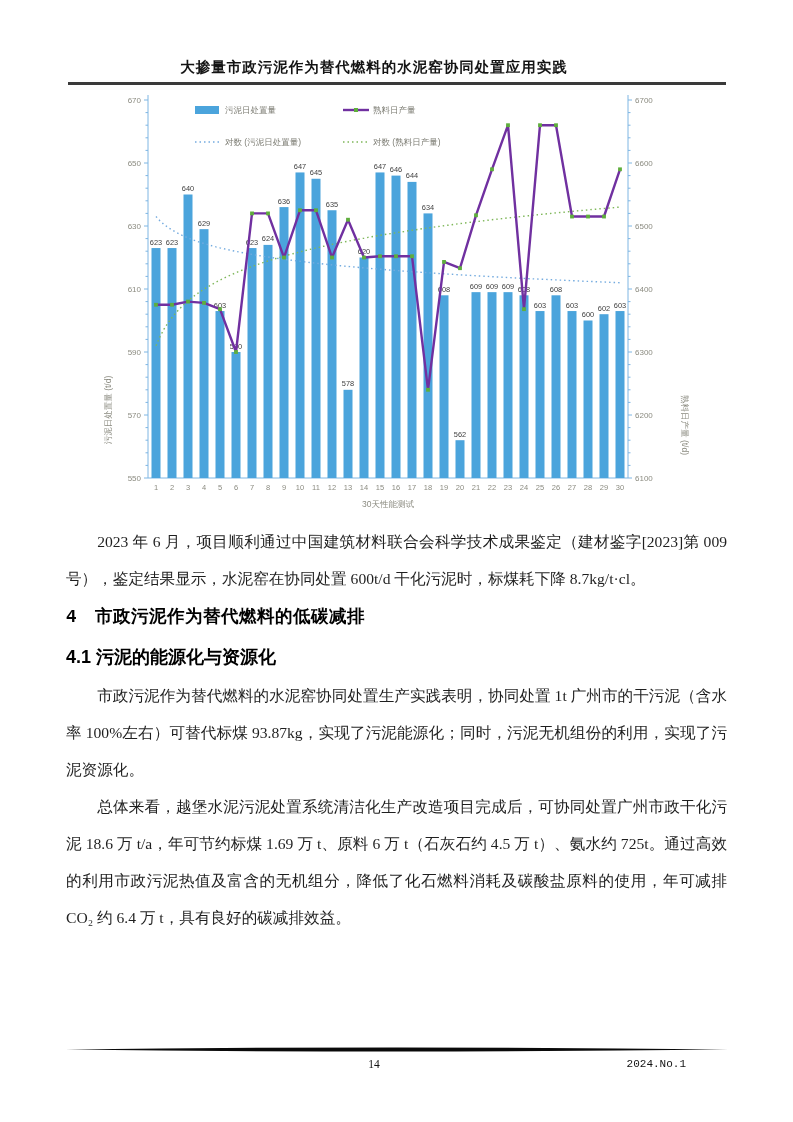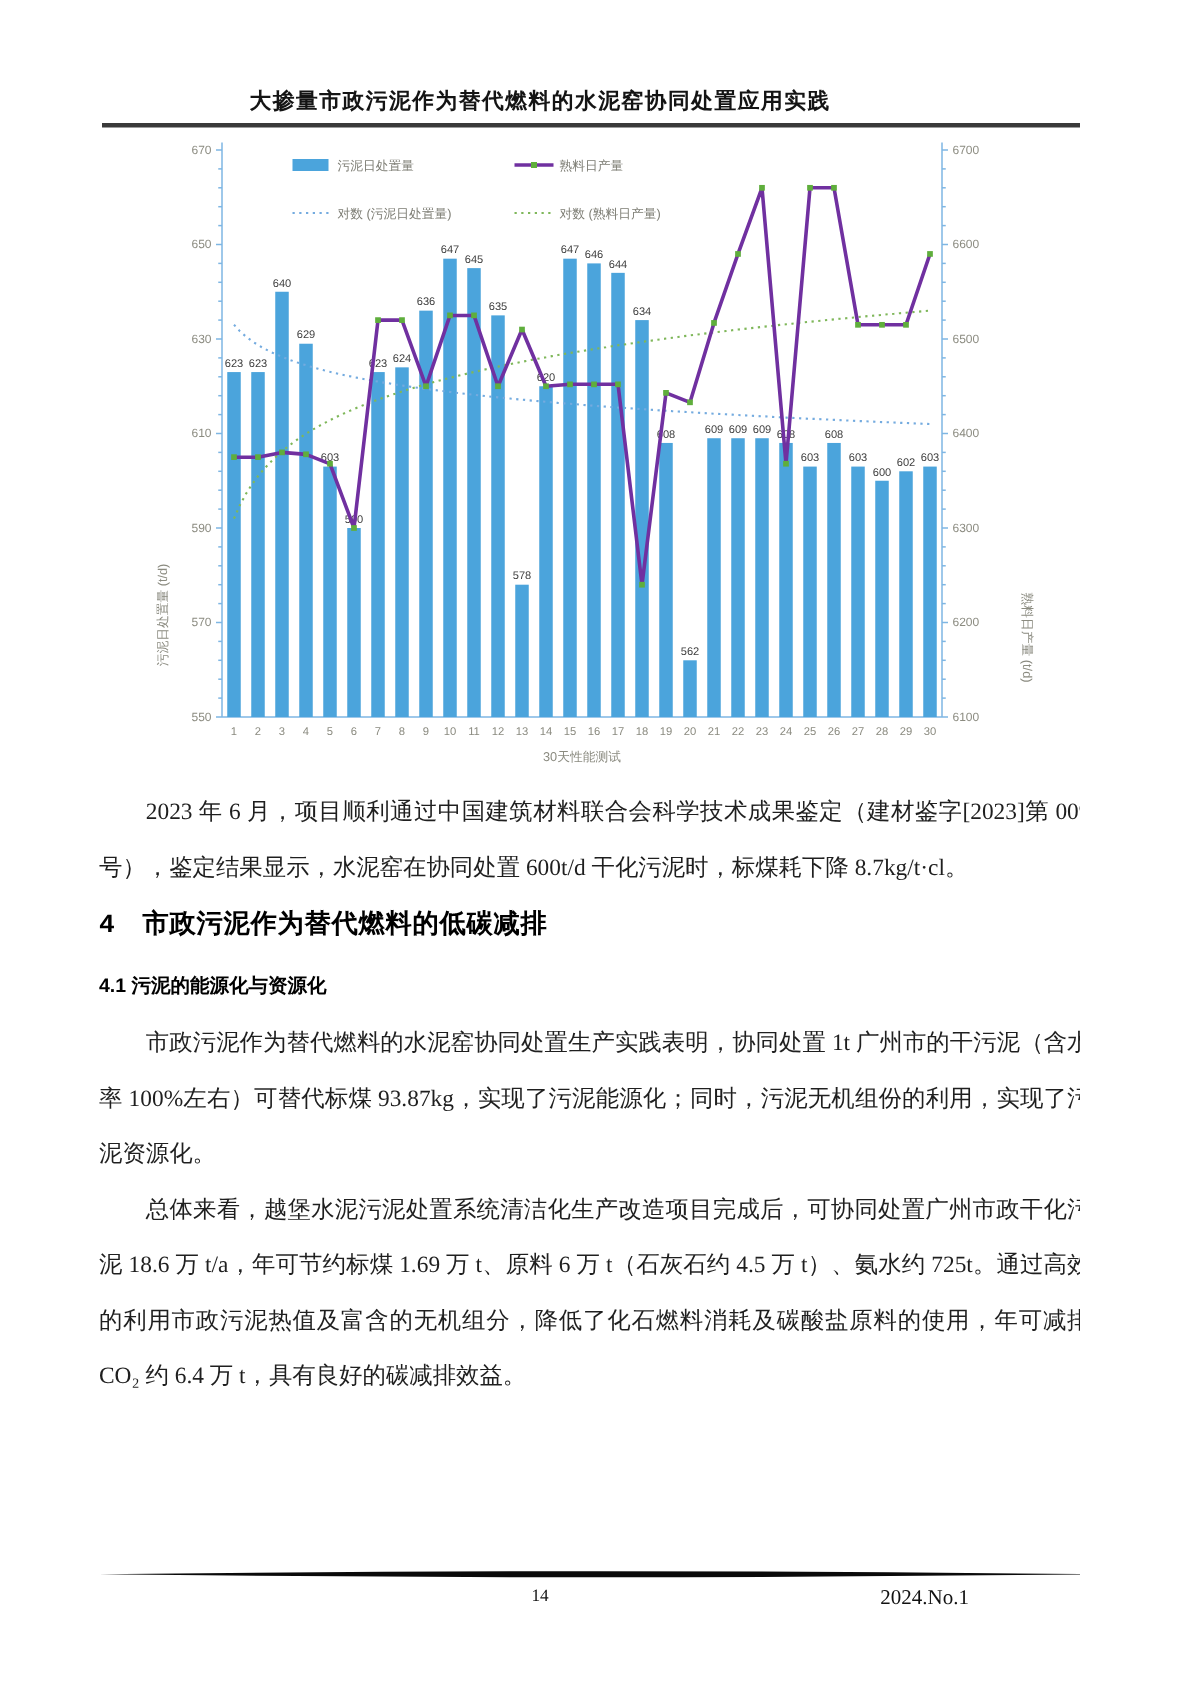--- a/index.html
+++ b/index.html
@@ -1,35 +1,35 @@
 <!DOCTYPE html>
 <html><head>
 <meta charset="utf-8">
 <style>
   html,body{margin:0;padding:0;background:#ffffff;}
   .page{position:relative;width:720px;height:1122px;background:#ffffff;overflow:hidden;
-        font-family:"Liberation Serif","DejaVu Serif",serif;color:#1f1f1f;}
+        font-family:"Liberation Serif","DejaVu Serif",serif;color:#1f1f1f;padding-left:28px;}
   .header-title{position:absolute;top:58px;left:0;width:100%;text-align:center;
         font-size:14.5px;font-weight:600;letter-spacing:1px;color:#141414;}
   .header-rule{position:absolute;top:82px;left:68px;width:658px;height:2.5px;background:#3a3a3a;}
   .chart-wrap{position:absolute;left:96px;top:92px;width:648px;height:424px;}
   svg.chart{width:648px;height:424px;font-family:"Liberation Sans","DejaVu Sans",sans-serif;}
   .caption{position:absolute;top:524px;left:0;width:100%;text-align:center;
         font-size:13.5px;font-weight:bold;color:#111;
         font-family:"Liberation Sans","DejaVu Sans",sans-serif;}
   .body-text{position:absolute;left:66px;top:523px;width:661px;}
   .body-text p{margin:0;font-size:15.6px;line-height:37px;text-align:justify;text-indent:2em;}
   .body-text h2{margin:0;font-size:17.5px;line-height:40px;font-weight:bold;color:#000;
         font-family:Liberation Mono, monospace;letter-spacing:0.5px;}
-  .body-text h3{margin:0;font-size:13px;line-height:40px;font-weight:bold;color:#000;
+  .body-text h3{margin:0;font-size:18px;line-height:40px;font-weight:bold;color:#000;
         font-family:"Liberation Sans","DejaVu Sans",sans-serif;}
   .footer-bar{position:absolute;left:66px;top:1045px;width:662px;height:9px;}
   .footer-page{position:absolute;top:1058px;left:0;width:100%;text-align:center;
         font-size:11.5px;color:#111;}
-  .footer-issue{position:absolute;top:1058px;right:74px;font-size:14px;color:#111;}
+  .footer-issue{position:absolute;top:1058px;right:62px;font-size:11px;color:#111;font-family:Liberation Mono, monospace;}
 </style>
 </head>
 <body>
 
 <div class="page">
 
   <div class="header-title">大掺量市政污泥作为替代燃料的水泥窑协同处置应用实践</div>
   <div class="header-rule"></div>
 
   <div class="chart-wrap">

